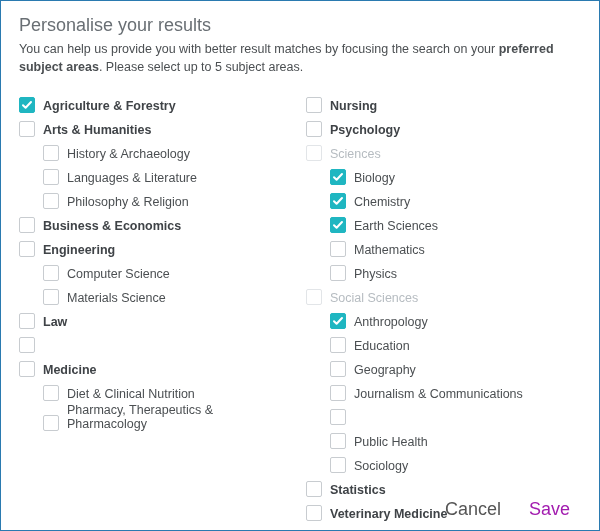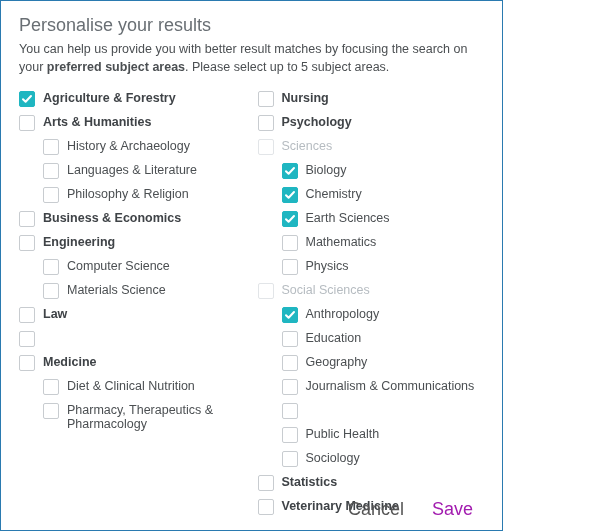--- a/index.html
+++ b/index.html
@@ -4,21 +4,21 @@
 <style>
   * { box-sizing: border-box; }
   html, body { margin: 0; padding: 0; }
   body {
     font-family: "Segoe UI", "Helvetica Neue", Arial, sans-serif;
     font-size: 13px;
     color: #333;
     background: #fff;
   }
   .dialog {
-    width: 503px;
+    width: 600px;
     height: 531px;
     border: 1px solid #2a7ab0;
     padding: 14px 18px 12px 18px;
     position: relative;
     background: #fff;
   }
   .title {
     font-size: 18px;
     color: #696f74;
     margin: 0 0 4px 0;
@@ -34,21 +34,21 @@
   .columns {
     display: flex;
     gap: 0;
   }
   .col { flex: 1; }
   .col-left { padding-right: 6px; }
   .col-right { padding-left: 6px; }
 
   .row {
     display: flex;
-    align-items: flex-start;
+    align-items: flex-end;
     min-height: 24px;
     padding: 1px 0;
   }
   .row.child { padding-left: 24px; }
   .row.parent .lbl { font-weight: 700; color: #3f4347; }
   .row .lbl { color: #4b4f52; font-size: 12.5px; }
   .row.disabled .lbl { color: #b6bcc1; font-weight: 400; }
 
   .chk {
     width: 16px;

